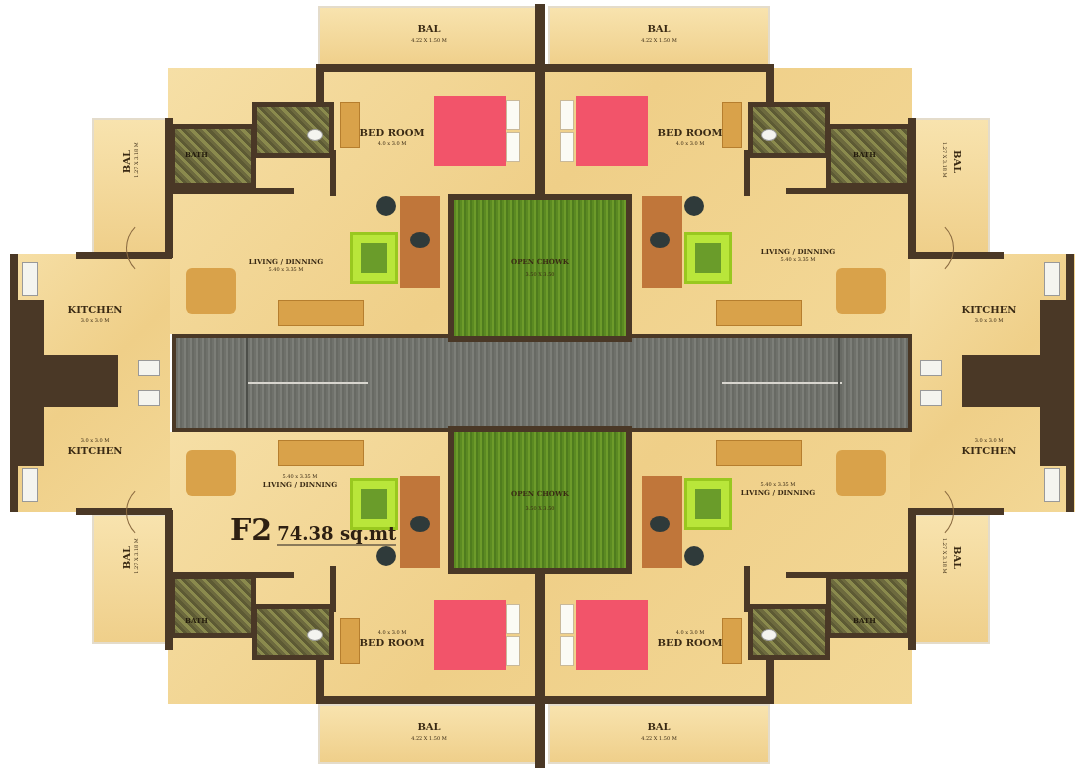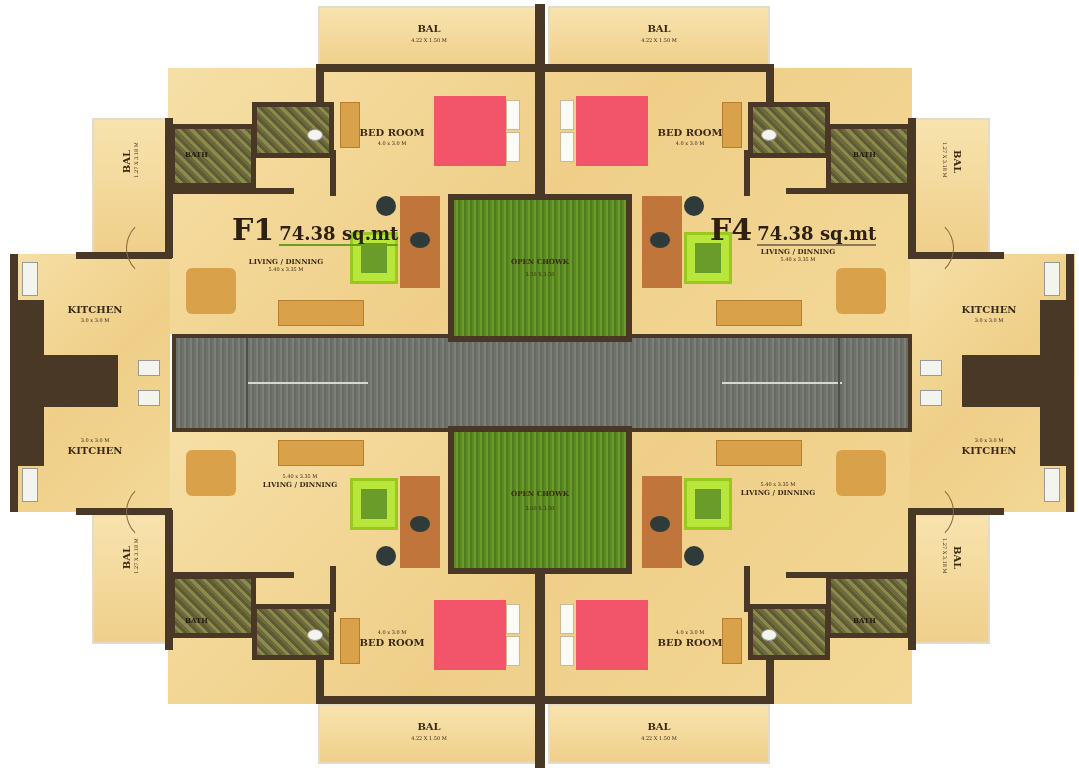--- a/index.html
+++ b/index.html
@@ -234,38 +234,34 @@
   <div class="abs" style="left:410px;top:516px;width:20px;height:16px;background:#2f3a3a;border-radius:50%;"></div>
   <div class="abs" style="left:376px;top:546px;width:20px;height:20px;background:#2f3a3a;border-radius:50%;"></div>
 
   <div class="abs cab" style="left:642px;top:476px;width:40px;height:92px;"></div>
   <div class="abs tv" style="left:684px;top:478px;width:48px;height:52px;"></div>
   <div class="abs table" style="left:836px;top:450px;width:50px;height:46px;"></div>
   <div class="abs sofa" style="left:716px;top:440px;width:86px;height:26px;"></div>
   <div class="abs" style="left:650px;top:516px;width:20px;height:16px;background:#2f3a3a;border-radius:50%;"></div>
   <div class="abs" style="left:684px;top:546px;width:20px;height:20px;background:#2f3a3a;border-radius:50%;"></div>
 
-  <div class="abs" style="left:232px;top:212px;">
-    <span class="unit">F1</span>
-    <span class="area">74.38 sq.mt</span>
-  </div>
   <div class="abs" style="left:226px;top:258px;width:120px;">
     <div class="label" style="font-size:7px;">LIVING / DINNING</div>
     <div class="label xs" style="margin-top:2px;">5.40 x 3.35 M</div>
   </div>
 
-  <div class="abs" style="left:710px;top:212px;">
-    <span class="unit">F4</span>
-    <span class="area" style="border-bottom-color:#8a7a5a;">74.38 sq.mt</span>
-  </div>
   <div class="abs" style="left:738px;top:248px;width:120px;">
     <div class="label" style="font-size:7px;">LIVING / DINNING</div>
     <div class="label xs" style="margin-top:2px;">5.40 x 3.35 M</div>
   </div>
 
+  <div class="abs" style="left:230px;top:512px;">
+    <span class="unit">F2</span>
+    <span class="area" style="border-bottom-color:#8a7a5a;">74.38 sq.mt</span>
+  </div>
   <div class="abs" style="left:240px;top:474px;width:120px;">
     <div class="label xs">5.40 x 3.35 M</div>
     <div class="label" style="font-size:7px;margin-top:2px;">LIVING / DINNING</div>
   </div>
 
   <div class="abs" style="left:718px;top:482px;width:120px;">
     <div class="label xs">5.40 x 3.35 M</div>
     <div class="label" style="font-size:7px;margin-top:2px;">LIVING / DINNING</div>
   </div>
 

